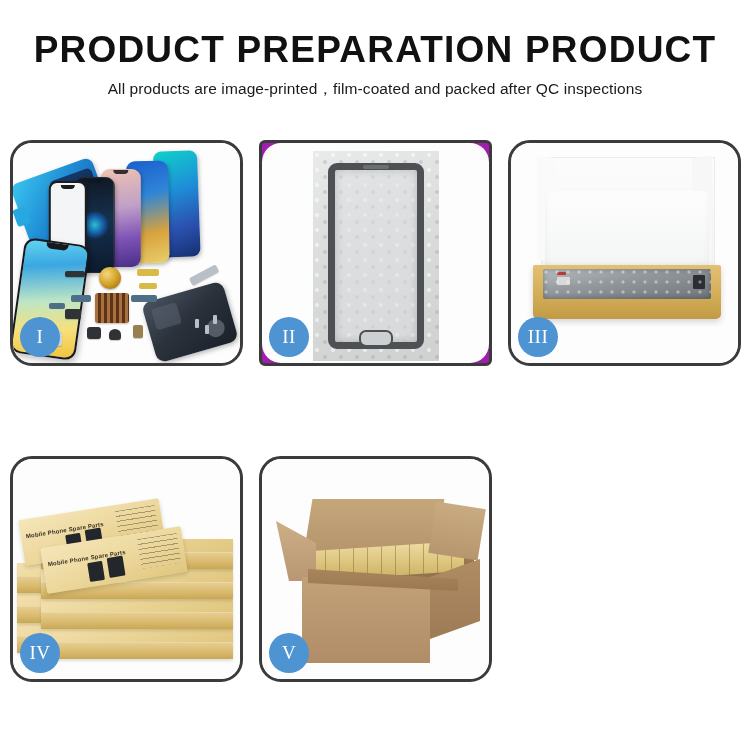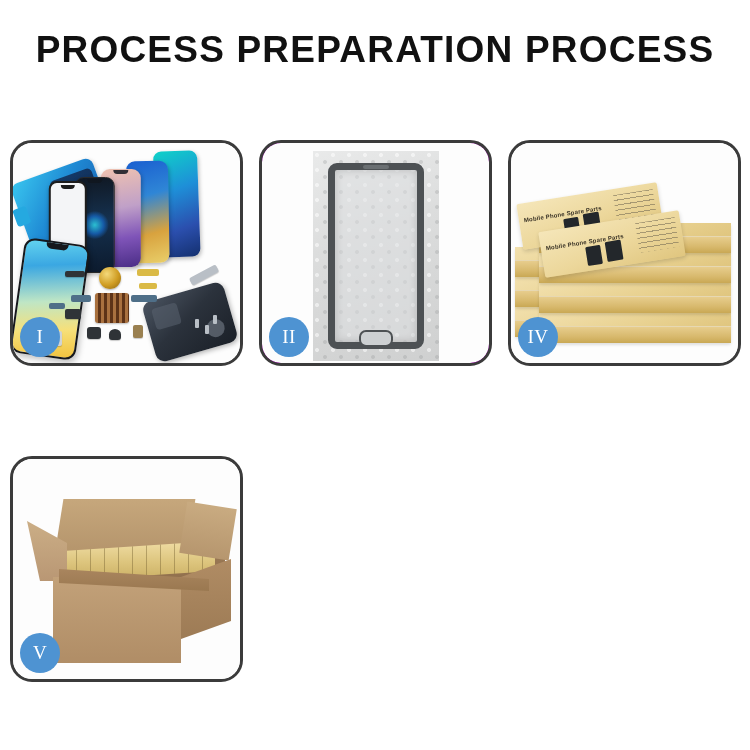--- a/index.html
+++ b/index.html
@@ -99,21 +99,21 @@
        background:#6b3f22;
        background-image:repeating-linear-gradient(to right,#a9713f 0 3px,#5d3317 3px 6px),
                         repeating-linear-gradient(to bottom,rgba(0,0,0,.25) 0 3px,transparent 3px 6px);
        box-shadow:0 1px 2px rgba(0,0,0,.25);}
   .part{position:absolute;background:#2f3337;border-radius:2px;box-shadow:0 1px 1px rgba(0,0,0,.2);}
   .flexp{position:absolute;background:#d8b63c;border-radius:2px;opacity:.95;}
   .flexg{position:absolute;background:#4f6f88;border-radius:2px;}
   .screw{position:absolute;width:4px;height:9px;background:#b9bfc6;border-radius:1px;}
 
   
-  .p2{background:#a21caf;}
+  .p2{background:#a21caf;border-radius:6px;}
   .p2 .photoarea{position:absolute;left:50%;top:8px;transform:translateX(-50%);
        width:126px;height:210px;
        background:linear-gradient(160deg,#e9eaea 0%,#dcdddd 40%,#cfd0d0 100%);}
   .p2 .bubbles{position:absolute;inset:0;opacity:.55;
        background-image:radial-gradient(circle at 4px 4px,rgba(255,255,255,.95) 1.6px,transparent 2.4px),
                         radial-gradient(circle at 12px 11px,rgba(150,152,154,.55) 1.5px,transparent 2.3px);
        background-size:16px 15px,16px 15px;}
   .p2 .glass{position:absolute;left:50%;top:12px;transform:translateX(-50%);
        width:96px;height:186px;border-radius:9px;
        border:7px solid #4d5154;background:rgba(222,224,225,.5);box-sizing:border-box;
@@ -225,21 +225,22 @@
        background:#ab885f;opacity:.85;}
   .p6 .seam{position:absolute;left:92px;top:36px;width:2px;height:60px;
        background:rgba(120,95,65,.45);transform:rotate(7deg);}
 </style>
 </head>
 <body>
 
 <div class="page">
 
   <div class="header">
-    <div class="title">PROCESS PREPARATION PROCESS</div>
+    <div class="title">PRODUCT PREPARATION PRODUCT</div>
+    <div class="subtitle">All products are image-printed，film-coated and packed after QC inspections</div>
   </div>
 
   <div class="grid">
 
     <div class="panel p1">
       <div class="photo">
 
         <div class="lcdflex">
           <div class="body"></div>
             <div class="dark"></div>
@@ -293,20 +294,36 @@
           <div class="bubbles"></div>
           <div class="glass">
             <span class="earpiece"></span>
             <span class="home"></span>
           </div>
         </div>
       </div>
       <div class="badge">II</div>
     </div>
 
+    <div class="panel p3">
+      <div class="photo">
+        <div class="lidback"></div>
+        <div class="flapL"></div>
+        <div class="flapR"></div>
+        <div class="foam"></div>
+        <div class="tray">
+          <div class="trayInner">
+            <span class="redmark"></span>
+            <span class="lbl"></span>
+            <span class="lblr"></span>
+          </div>
+        </div>
+      </div>
+      <div class="badge">III</div>
+    </div>
 
     <div class="panel p4">
       <div class="photo">
         <div class="boxstack">
           <div class="kbox boxC">
               <div class="klid"></div>
               <div class="kside"></div>
             </div>
           <div class="kbox boxB">
               <div class="klid"></div>

